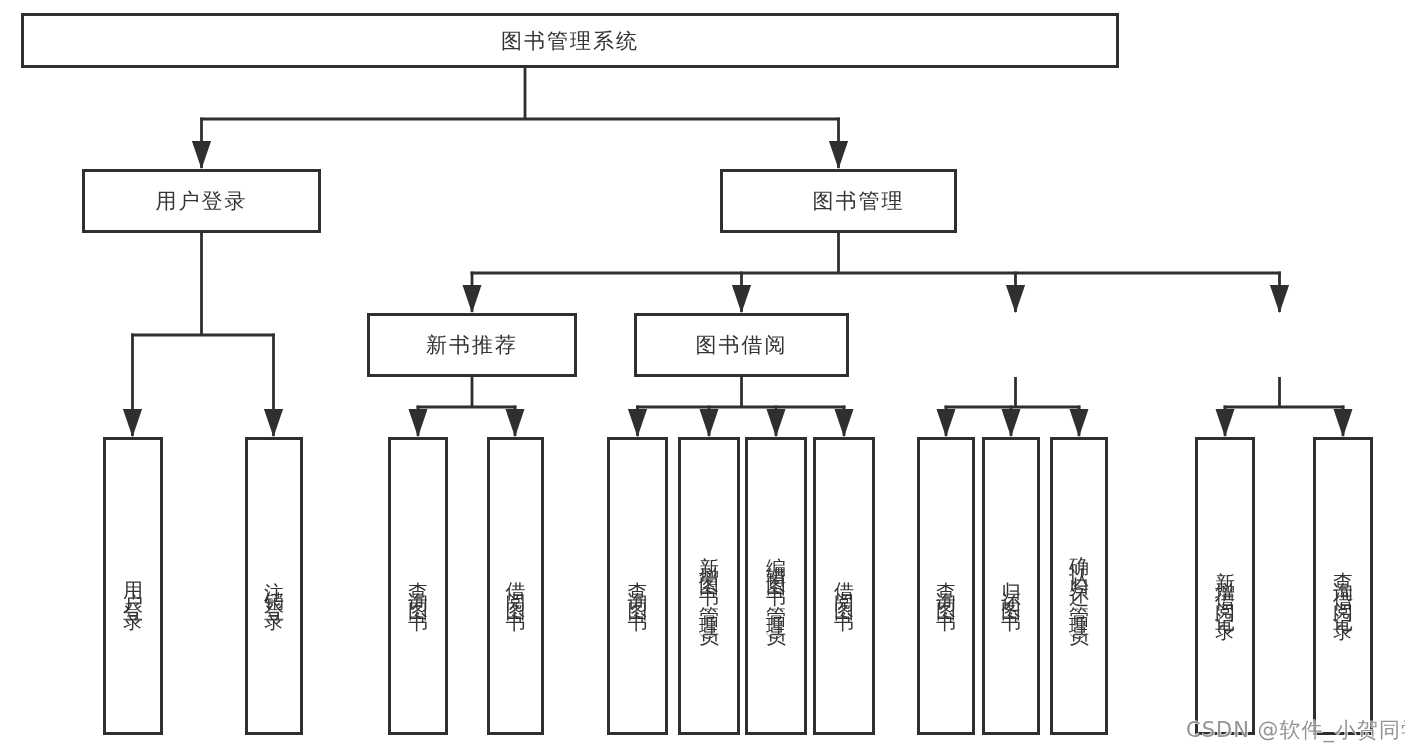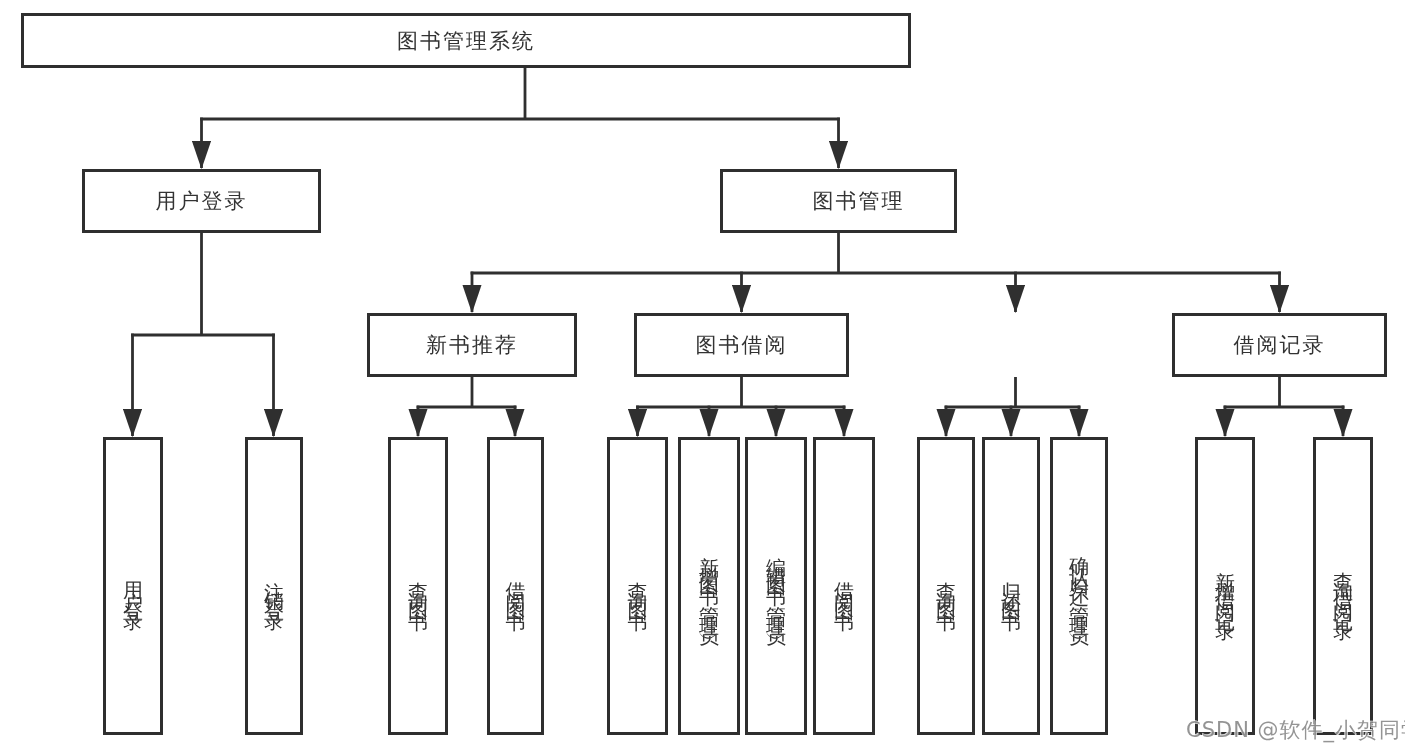--- a/index.html
+++ b/index.html
@@ -118,39 +118,36 @@
       <path d="M1011 405.6 V436" marker-end="url(#arr)"></path>
       <path d="M1079 405.6 V436" marker-end="url(#arr)"></path>
 
       <path d="M1279.5 377 V407"></path>
       <path d="M1223.6 407 H1344.4"></path>
       <path d="M1225 405.6 V436" marker-end="url(#arr)"></path>
       <path d="M1343 405.6 V436" marker-end="url(#arr)"></path>
     </g>
   </svg>
 
-  <div class="hbox" style="left:21px; top:13px; width:890px; height:55px;">
+  <div class="hbox" style="left:21px; top:13px; width:1098px; height:55px;">
     <span class="lbl">图书管理系统</span>
   </div>
 
   <div class="hbox" style="left:82px; top:169px; width:239px; height:64px;">
     <span class="lbl">用户登录</span>
   </div>
   <div class="hbox" style="left:720px; top:169px; width:237px; height:64px;padding-left:40px;">
     <span class="lbl">图书管理</span>
   </div>
 
   <div class="hbox" style="left:367px; top:313px; width:210px; height:64px;text-align:center;">
     <span class="lbl">新书推荐</span>
   </div>
   <div class="hbox" style="left:634px; top:313px; width:215px; height:64px;text-align:right;">
     <span class="lbl">图书借阅</span>
-  </div>
-  <div class="hbox" style="left:1172px; top:313px; width:215px; height:64px;">
-    <span class="lbl">借阅记录</span>
   </div>
 
   <div class="vbox" style="left:103px; width:60px;">
     <span class="vlbl">用户登录</span>
   </div>
   <div class="vbox" style="left:245px; width:58px;">
     <span class="vlbl">注销登录</span>
   </div>
 
   <div class="vbox" style="left:388px; width:60px;">

